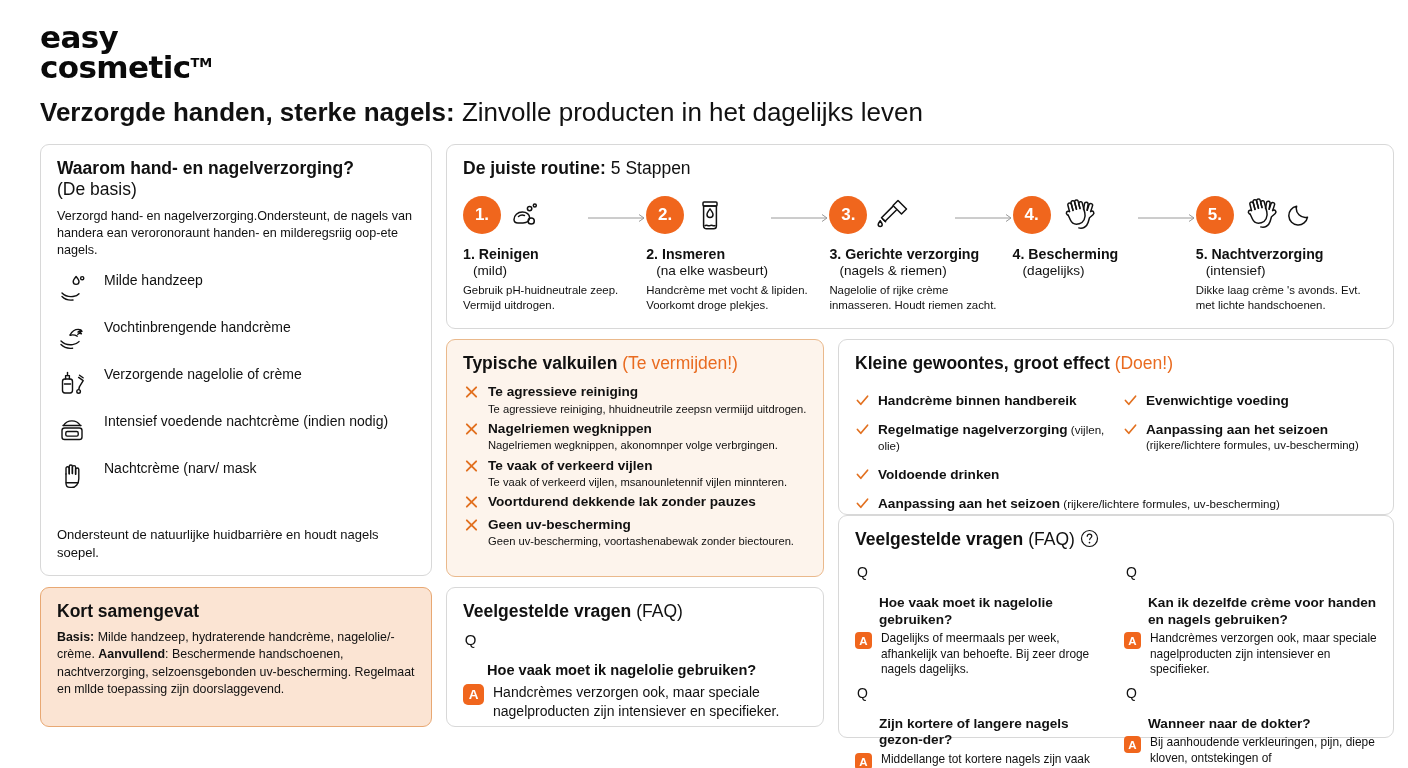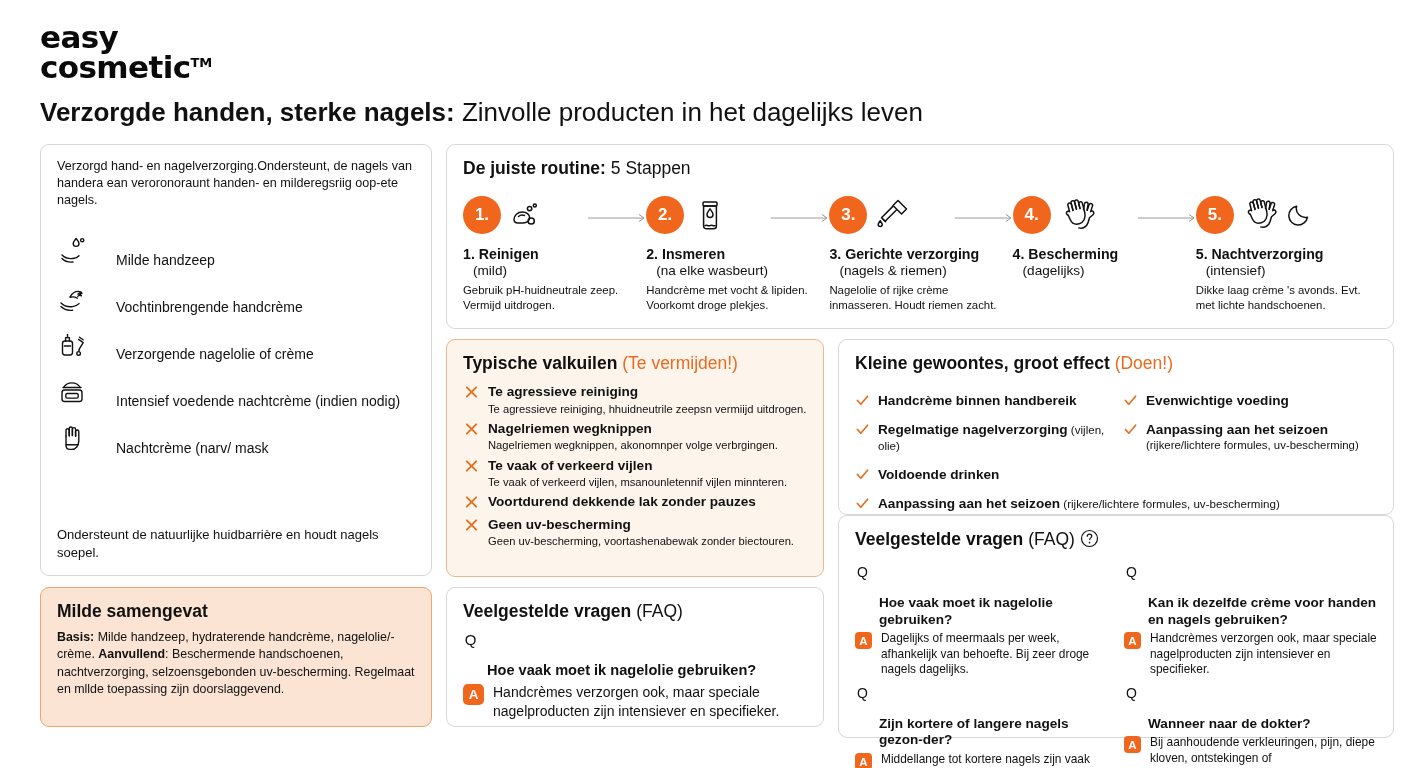--- a/index.html
+++ b/index.html
@@ -86,22 +86,22 @@
   .basis-card { grid-column: 1; grid-row: 1 / span 2; height: 432px; display: flex; flex-direction: column; }
   .basis-sub { font-weight: 400; font-size: 17.5px; display: block; }
   .intro-p {
     font-size: 12.6px;
     line-height: 1.36;
     margin-bottom: 13px;
   }
   .icon-list { display: flex; flex-direction: column; gap: 1px; flex: 1; }
   .icon-row {
     display: flex;
-    align-items: flex-end;
-    gap: 25px;
+    align-items: flex-start;
+    gap: 13px;
     height: 46px;
   }
   .icon-row .ico { width: 34px; height: 34px; flex: none; display: flex; align-items: center; justify-content: center; }
   .icon-row .lbl { font-size: 14px; }
   .basis-foot {
     font-size: 13px;
     line-height: 1.34;
     margin-top: 12px;
   }
 
@@ -193,20 +193,24 @@
     <div class="l2"><span>cosmetic</span><span class="tm">TM</span></div>
   </div>
 
   <div class="maintitle">
     <b>Verzorgde handen, sterke nagels:</b><span class="light"> Zinvolle producten in het dagelijks leven</span>
   </div>
 
   <div class="grid">
 
     <div class="card basis-card">
+      <div class="card-h">
+        <span>Waarom hand- en nagelverzorging?</span>
+        <span class="basis-sub">(De basis)</span>
+      </div>
       <div class="intro-p">Verzorgd hand- en nagelverzorging.Ondersteunt, de nagels van handera ean veroronoraunt handen- en milderegsriig oop‑ete nagels.</div>
 
       <div class="icon-list">
 
         <div class="icon-row">
           <span class="ico">
             <svg width="34" height="34" viewBox="0 0 34 34" fill="none" stroke="#111" stroke-width="1.4" stroke-linecap="round" stroke-linejoin="round">
               <path d="M5 21c3 3 7 4 11 3.5 3-.4 5-1.6 6-2.8"></path>
               <path d="M5 24.5c3 3 7 4 11 3.5"></path>
               <path d="M22 9.5c0 1.6-1.3 2.9-2.9 2.9S16.2 11.1 16.2 9.5c0-1.6 2.9-5 2.9-5s2.9 3.4 2.9 5z"></path>
@@ -268,21 +272,21 @@
           </span>
           <span class="lbl">Nachtcrème (narv/ mask</span>
         </div>
 
       </div>
 
       <div class="basis-foot">Ondersteunt de natuurlijke huidbarrière en houdt nagels soepel.</div>
     </div>
 
     <div class="card peach kort-card">
-      <div class="kort-h">Milde samengevat</div>
+      <div class="kort-h">Kort samengevat</div>
       <div class="kort-p"><b>Basis:</b><span> Milde handzeep, hydraterende handcrème, nagelolie/-crème. </span><b>Aanvullend</b><span>: Beschermende handschoenen, nachtverzorging, selzoensgebonden uv-bescherming. Regelmaat en mllde toepassing zijn doorslaggevend.</span></div>
     </div>
 
     <div class="card routine-card">
       <div class="card-h"><span>De juiste routine:</span><span class="thin"> 5 Stappen</span></div>
 
       <div class="steps">
 
         <div class="step">
           <div class="step-top">

